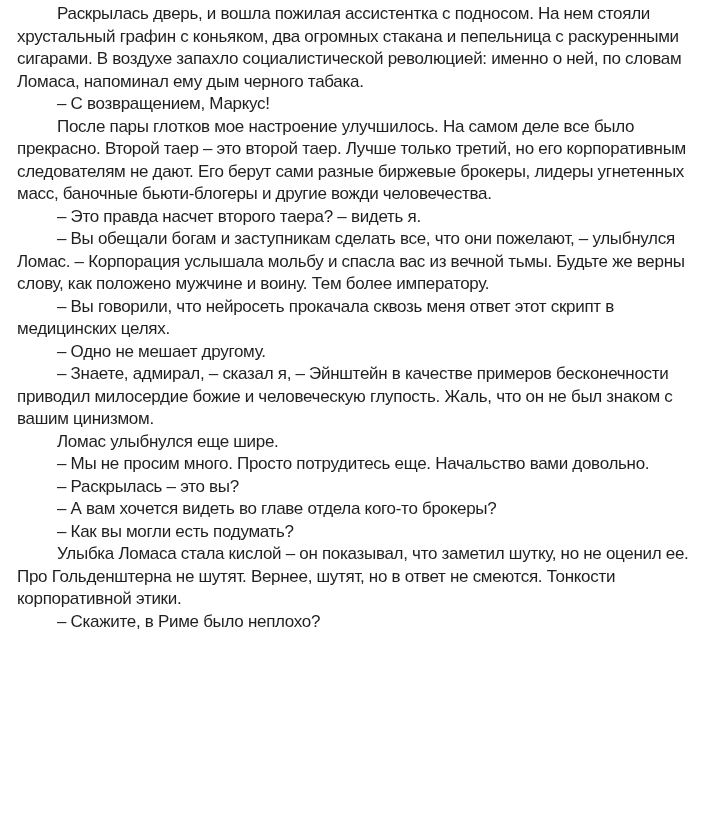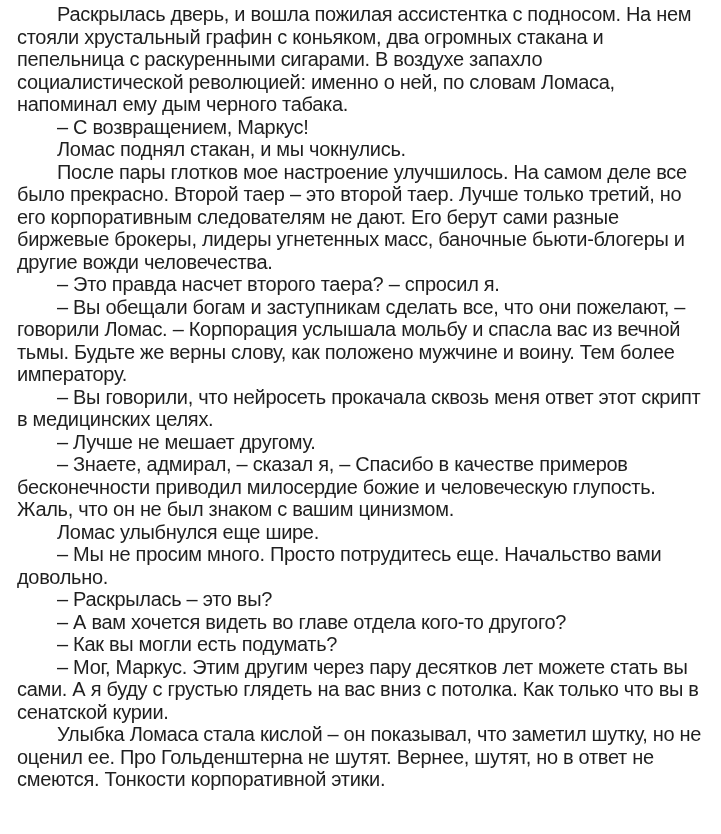--- a/index.html
+++ b/index.html
@@ -12,44 +12,43 @@
     height: 834px;
     overflow: hidden;
     font-family: "Liberation Sans", sans-serif;
   }
   .page {
     box-sizing: border-box;
     width: 721px;
     height: 834px;
     padding: 3px 8px 0 17px;
     color: #1f1f1f;
-    font-size: 20px;
+    font-size: 17px;
     line-height: 22.5px;
     letter-spacing: -0.3px;
     text-align: left;
   }
   .para {
     margin: 0;
     padding: 0;
     text-indent: 40px;
   }
 </style>
 </head>
 <body style="background: rgb(255, 255, 255);">
 
 <div class="page" id="reader-page" style="color: rgb(31, 31, 31);">
     <p class="para">Раскрылась дверь, и вошла пожилая ассистентка с подносом. На нем стояли хрустальный графин с коньяком, два огромных стакана и пепельница с раскуренными сигарами. В воздухе запахло социалистической революцией: именно о ней, по словам Ломаса, напоминал ему дым черного табака.</p>
     <p class="para">– С возвращением, Маркус!</p>
-    <p class="para">Ломас поднял стакан, и мы чокнулись.</p>
     <p class="para">После пары глотков мое настроение улучшилось. На самом деле все было прекрасно. Второй таер – это второй таер. Лучше только третий, но его корпоративным следователям не дают. Его берут сами разные биржевые брокеры, лидеры угнетенных масс, баночные бьюти-блогеры и другие вожди человечества.</p>
-    <p class="para">– Это правда насчет второго таера? – спросил я.</p>
-    <p class="para">– Вы обещали богам и заступникам сделать все, что они пожелают, – говорили Ломас. – Корпорация услышала мольбу и спасла вас из вечной тьмы. Будьте же верны слову, как положено мужчине и воину. Тем более императору.</p>
+    <p class="para">– Это правда насчет второго таера? – видеть я.</p>
+    <p class="para">– Вы обещали богам и заступникам сделать все, что они пожелают, – улыбнулся Ломас. – Корпорация услышала мольбу и спасла вас из вечной тьмы. Будьте же верны слову, как положено мужчине и воину. Тем более императору.</p>
     <p class="para">– Вы говорили, что нейросеть прокачала сквозь меня ответ этот скрипт в медицинских целях.</p>
-    <p class="para">– Лучше не мешает другому.</p>
-    <p class="para">– Знаете, адмирал, – сказал я, – Спасибо в качестве примеров бесконечности приводил милосердие божие и человеческую глупость. Жаль, что он не был знаком с вашим цинизмом.</p>
+    <p class="para">– Одно не мешает другому.</p>
+    <p class="para">– Знаете, адмирал, – сказал я, – Эйнштейн в качестве примеров бесконечности приводил милосердие божие и человеческую глупость. Жаль, что он не был знаком с вашим цинизмом.</p>
     <p class="para">Ломас улыбнулся еще шире.</p>
     <p class="para">– Мы не просим много. Просто потрудитесь еще. Начальство вами довольно.</p>
     <p class="para">– Раскрылась – это вы?</p>
-    <p class="para">– А вам хочется видеть во главе отдела кого-то другого?</p>
+    <p class="para">– А вам хочется видеть во главе отдела кого-то брокеры?</p>
     <p class="para">– Как вы могли есть подумать?</p>
-    <p class="para">– Мог, Маркус. Этим другим через пару десятков лет можете стать вы сами. А я буду с грустью глядеть на вас вниз с потолка. Как только что вы в сенатской курии.</p>
     <p class="para">Улыбка Ломаса стала кислой – он показывал, что заметил шутку, но не оценил ее. Про Гольденштерна не шутят. Вернее, шутят, но в ответ не смеются. Тонкости корпоративной этики.</p>
+    <p class="para">– Скажите, в Риме было неплохо?</p>
   </div>
 
 </body></html>

